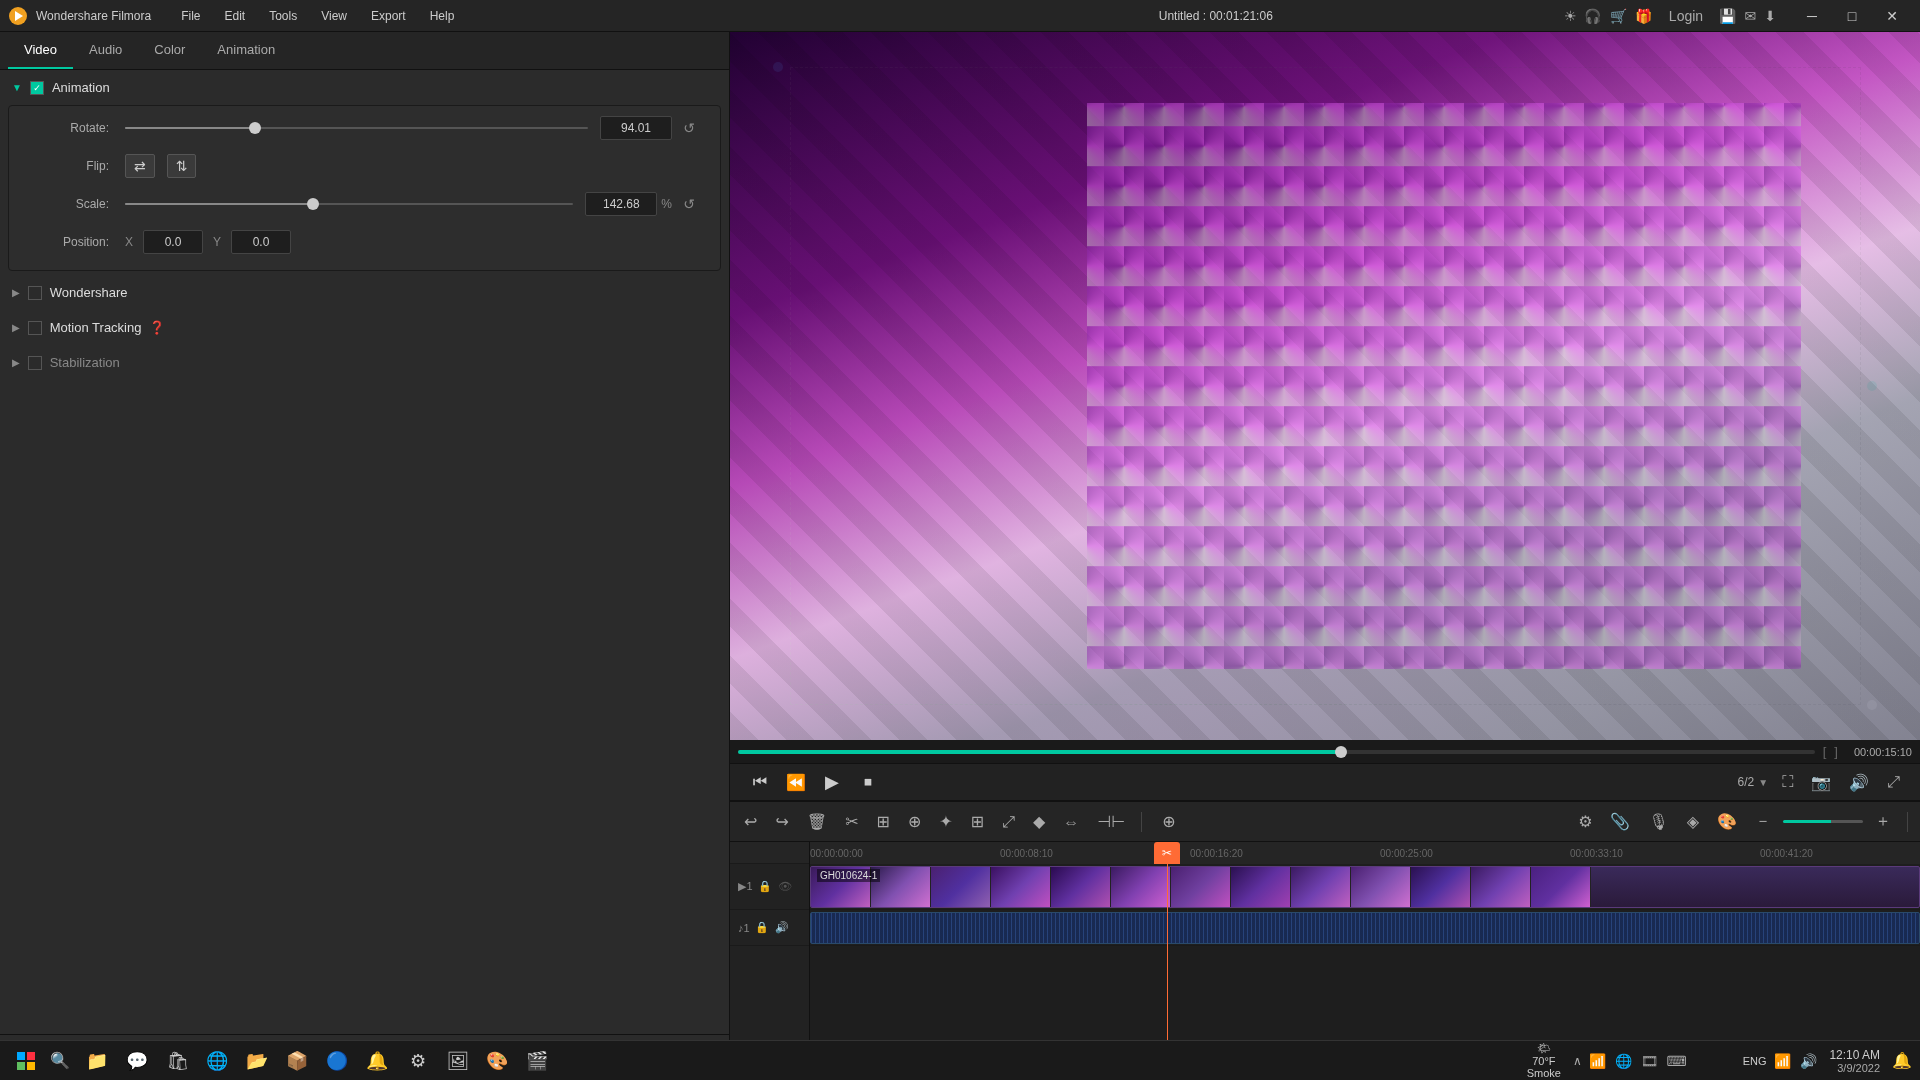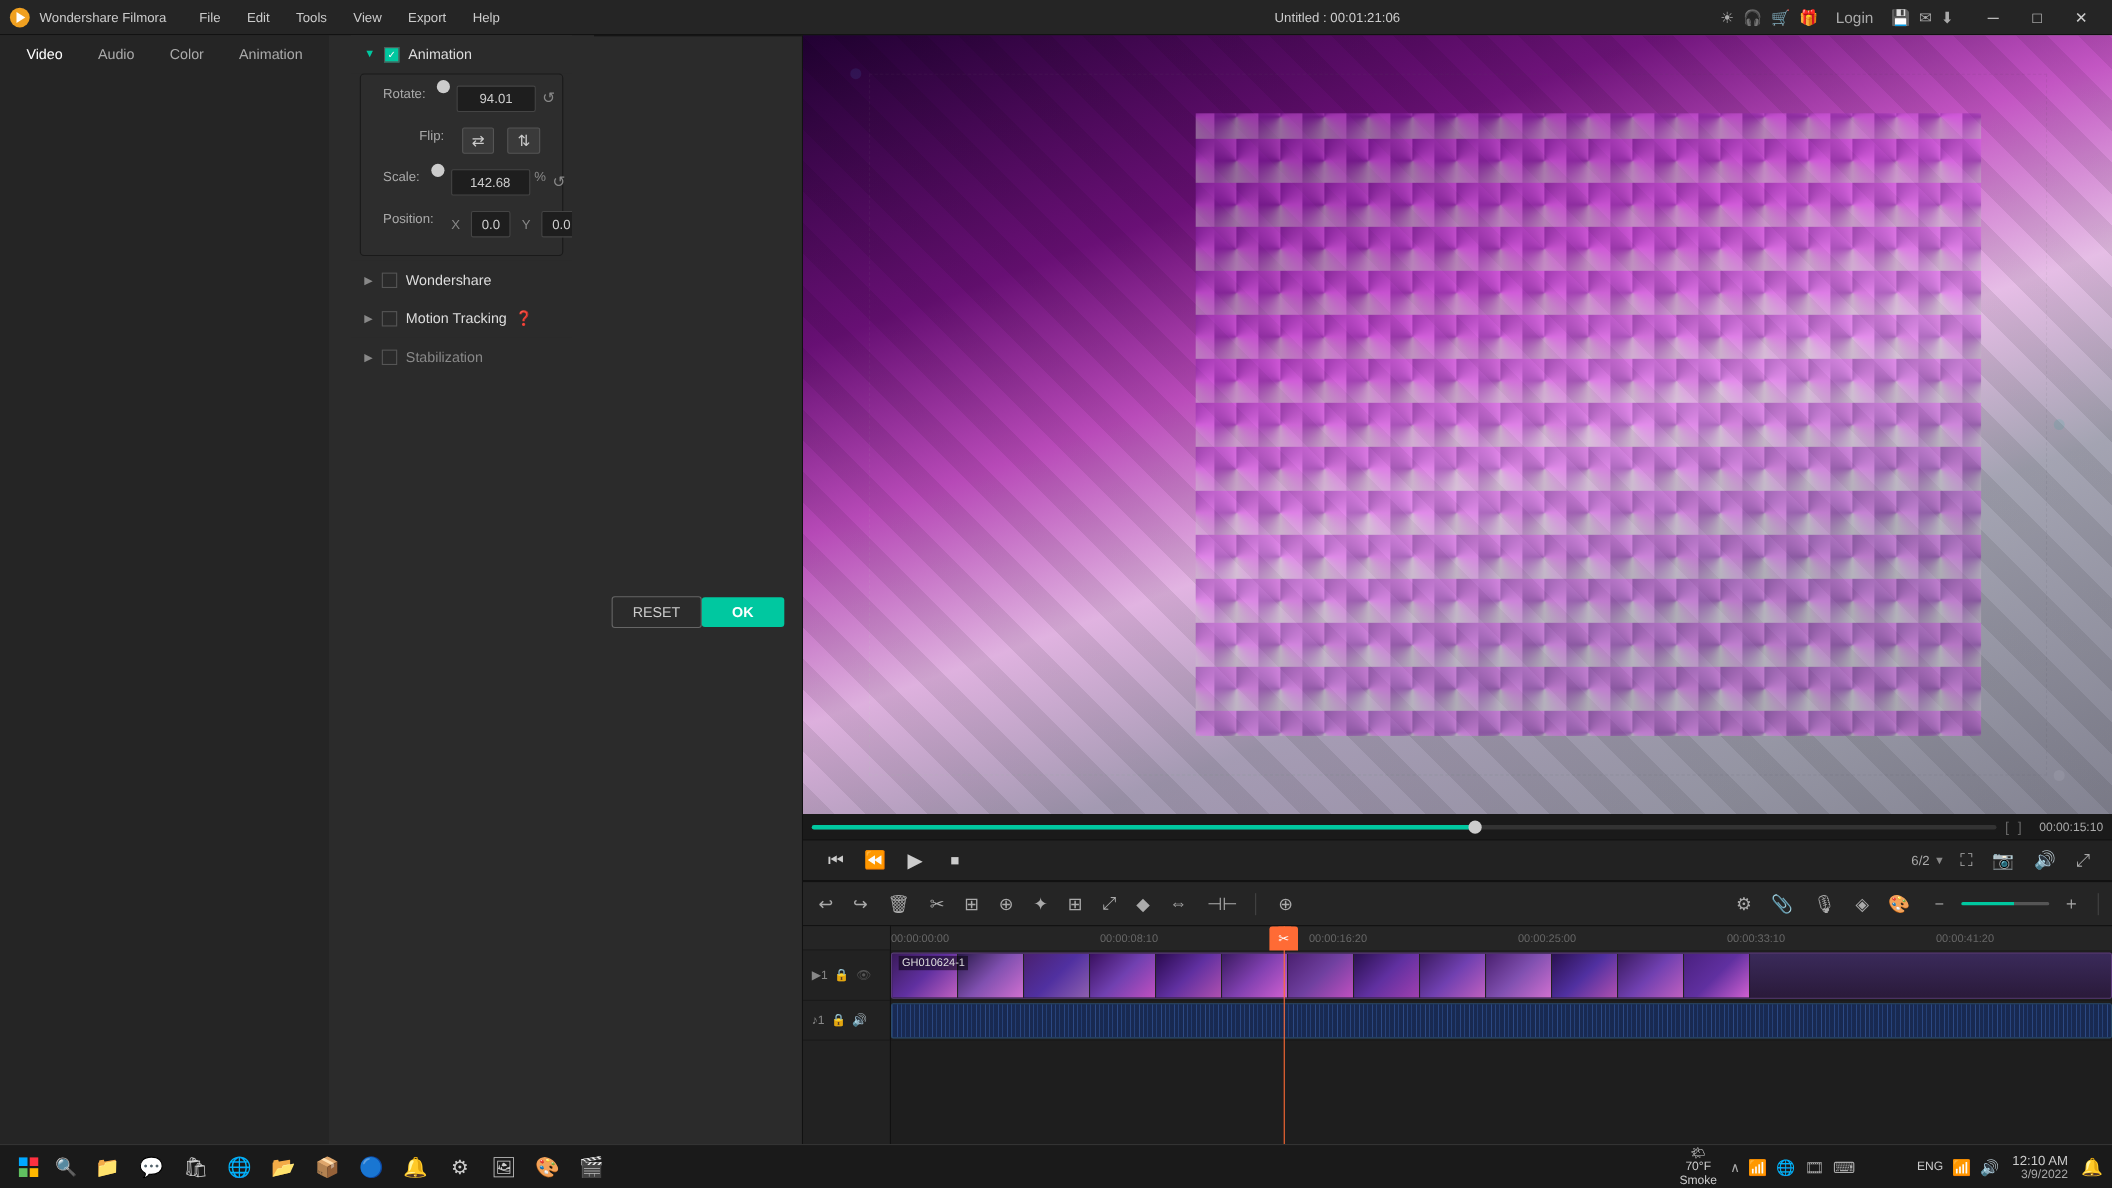--- a/index.html
+++ b/index.html
@@ -15,63 +15,63 @@
     #titlebar .toolbar-icons { display: flex; gap: 8px; align-items: center; margin-right: 16px; }
     #titlebar .toolbar-icons span { cursor: pointer; font-size: 14px; color: #aaa; }
     #titlebar .login-btn { color: #ccc; font-size: 12px; padding: 2px 8px; cursor: pointer; }
     #titlebar .win-controls { display: flex; gap: 0; }
     #titlebar .win-ctrl { width: 40px; height: 32px; display: flex; align-items: center; justify-content: center; cursor: pointer; font-size: 14px; color: #ccc; }
 
     
     #main { display: flex; height: calc(1080px - 32px); }
 
     
-    #left-panel { width: 730px; display: flex; flex-direction: row; background: #2b2b2b; border-right: 1px solid #111; gap: 20px; }
+    #left-panel { width: 730px; display: flex; flex-direction: column; background: #2b2b2b; border-right: 1px solid #111; }
 
     
     #tabs { display: flex; background: #252525; border-bottom: 1px solid #111; padding: 0 8px; }
     .tab { padding: 10px 16px; font-size: 13px; cursor: pointer; color: #aaa; border-bottom: 2px solid transparent; }
     .tab.active { color: #fff; border-bottom: 2px solid #00c8a0; }
 
     
     #properties { flex: 1; overflow-y: auto; padding: 0; background: #2b2b2b; }
 
     
     .section-header { display: flex; align-items: center; padding: 10px 12px; cursor: pointer; background: #2b2b2b; }
     .section-header .arrow { color: #00c8a0; margin-right: 6px; font-size: 10px; }
     .section-header .checkbox { width: 14px; height: 14px; border: 1px solid #555; margin-right: 8px; background: #00c8a0; display: flex; align-items: center; justify-content: center; }
     .section-header .checkbox.unchecked { background: transparent; }
     .section-header .title { font-size: 13px; color: #ddd; }
     .section-header .help-icon { margin-left: 8px; color: #888; font-size: 11px; }
 
     .section-content { padding: 10px 20px 16px 20px; background: #2d2d2d; border: 1px solid #1a1a1a; margin: 0 8px 4px 8px; border-radius: 4px; }
 
     
-    .form-row { display: flex; align-items: flex-start; margin-bottom: 14px; }
+    .form-row { display: flex; align-items: center; margin-bottom: 14px; }
     .form-row:last-child { margin-bottom: 0; }
     .form-label { width: 80px; text-align: right; margin-right: 16px; color: #aaa; font-size: 12px; }
 
     
     .slider-container { flex: 1; display: flex; align-items: center; }
     .slider-track { flex: 1; height: 2px; background: #555; position: relative; border-radius: 1px; }
     .slider-fill { height: 100%; background: #888; border-radius: 1px; }
     .slider-thumb { width: 12px; height: 12px; background: #ccc; border-radius: 50%; position: absolute; top: -5px; cursor: pointer; }
 
     .value-input { width: 72px; height: 24px; background: #1e1e1e; border: 1px solid #444; color: #ccc; font-size: 12px; text-align: center; margin-left: 12px; border-radius: 2px; }
     .unit-label { color: #888; font-size: 12px; margin-left: 4px; }
     .reset-btn { width: 22px; height: 22px; background: transparent; border: none; color: #888; cursor: pointer; margin-left: 6px; font-size: 14px; display: flex; align-items: center; justify-content: center; }
 
     
     .flip-btns { display: flex; gap: 12px; align-items: center; }
     .flip-btn { background: #3a3a3a; border: 1px solid #555; color: #ccc; padding: 3px 8px; cursor: pointer; font-size: 14px; border-radius: 2px; }
 
     
     .pos-group { display: flex; align-items: center; gap: 10px; }
     .pos-label { color: #888; font-size: 12px; }
-    .pos-input { width: 36px; height: 24px; background: #1e1e1e; border: 1px solid #444; color: #ccc; font-size: 12px; text-align: center; border-radius: 2px; }
+    .pos-input { width: 60px; height: 24px; background: #1e1e1e; border: 1px solid #444; color: #ccc; font-size: 12px; text-align: center; border-radius: 2px; }
 
     
     #bottom-btns { display: flex; justify-content: space-between; align-items: center; padding: 8px 16px; background: #2b2b2b; border-top: 1px solid #111; }
     .reset-main-btn { background: transparent; border: 1px solid #666; color: #ccc; padding: 6px 18px; border-radius: 3px; cursor: pointer; font-size: 13px; }
     .ok-btn { background: #00c8a0; border: none; color: #fff; padding: 6px 28px; border-radius: 3px; cursor: pointer; font-size: 13px; font-weight: bold; }
 
     
     #right-panel { flex: 1; display: flex; flex-direction: column; background: #1a1a1a; }
 
     #preview-area { flex: 1; position: relative; background: #111; display: flex; align-items: center; justify-content: center; overflow: hidden; }

